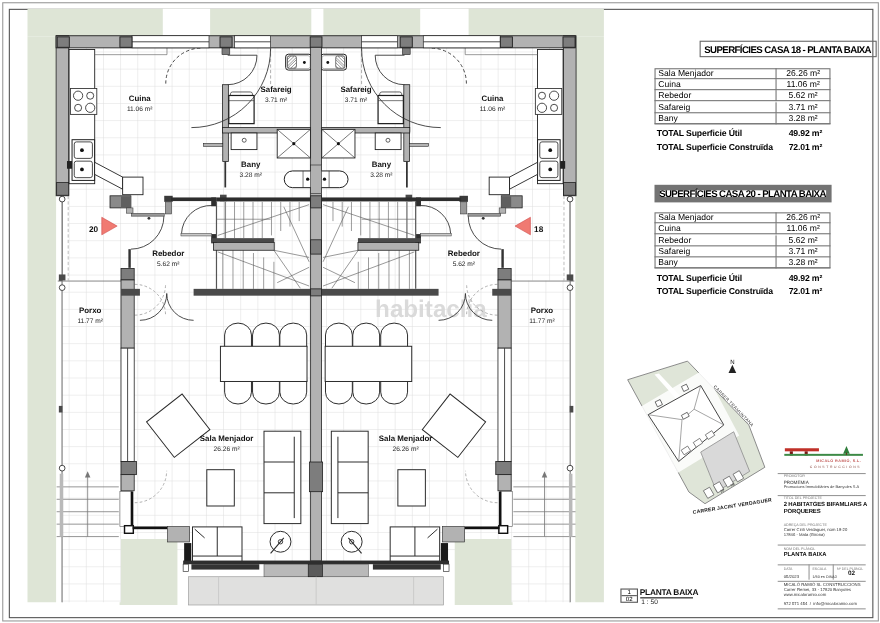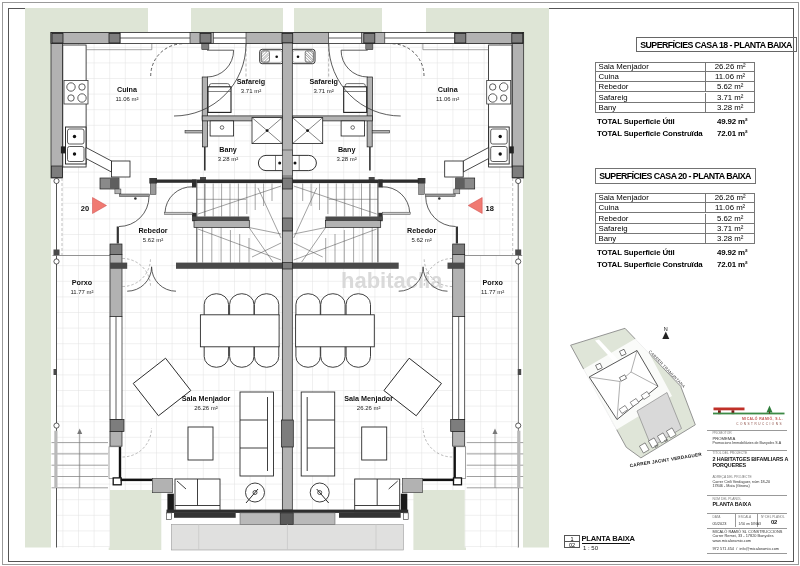--- a/index.html
+++ b/index.html
@@ -328,21 +328,21 @@
     <span style="position:absolute;left:4px;">Safareig</span>
     <span style="position:absolute;left:110.3px;width:49.7px;text-align:center;border-left:0.7px solid #777;height:10.1px;box-sizing:border-box;">3.71 m²</span>
   </div>
 <div class="abs" style="left:594.5px;top:102.6px;width:160px;height:10.1px;border-bottom:0.7px solid #777;box-sizing:border-box;font-size:7.8px;line-height:10.1px;white-space:nowrap;">
     <span style="position:absolute;left:4px;">Bany</span>
     <span style="position:absolute;left:110.3px;width:49.7px;text-align:center;border-left:0.7px solid #777;height:10.1px;box-sizing:border-box;">3.28 m²</span>
   </div>
 <div class="abs" style="left:597px;top:117.2px;width:158px;font-size:7.9px;font-weight:bold;letter-spacing:-0.15px;">TOTAL Superficie Útil<span style="position:absolute;left:120px;">49.92 m²</span></div>
 <div class="abs" style="left:597px;top:128.8px;width:158px;font-size:7.9px;font-weight:bold;letter-spacing:-0.15px;">TOTAL Superficie Construïda<span style="position:absolute;left:120px;">72.01 m²</span></div>
 
-<div class="abs" style="left:594.5px;top:167.9px;width:161px;height:15.7px;border:1px solid #737373;box-sizing:border-box;display:flex;align-items:center;justify-content:center;font-size:8.8px;font-weight:bold;letter-spacing:-0.55px;white-space:nowrap;">SUPERFÍCIES CASA 20 - PLANTA BAIXA</div>
+<div class="abs" style="left:594.5px;top:167.9px;width:161px;height:15.7px;border:5px solid #737373;box-sizing:border-box;display:flex;align-items:center;justify-content:center;font-size:8.8px;font-weight:bold;letter-spacing:-0.55px;white-space:nowrap;">SUPERFÍCIES CASA 20 - PLANTA BAIXA</div>
 <div class="abs" style="left:594.5px;top:193.3px;width:160px;height:50.5px;border:0.7px solid #777;box-sizing:border-box;"></div>
 <div class="abs" style="left:594.5px;top:193.3px;width:160px;height:10.1px;border-bottom:0.7px solid #777;box-sizing:border-box;font-size:7.8px;line-height:10.1px;white-space:nowrap;">
     <span style="position:absolute;left:4px;">Sala Menjador</span>
     <span style="position:absolute;left:110.3px;width:49.7px;text-align:center;border-left:0.7px solid #777;height:10.1px;box-sizing:border-box;">26.26 m²</span>
   </div>
 <div class="abs" style="left:594.5px;top:203.4px;width:160px;height:10.1px;border-bottom:0.7px solid #777;box-sizing:border-box;font-size:7.8px;line-height:10.1px;white-space:nowrap;">
     <span style="position:absolute;left:4px;">Cuina</span>
     <span style="position:absolute;left:110.3px;width:49.7px;text-align:center;border-left:0.7px solid #777;height:10.1px;box-sizing:border-box;">11.06 m²</span>
   </div>
 <div class="abs" style="left:594.5px;top:213.5px;width:160px;height:10.1px;border-bottom:0.7px solid #777;box-sizing:border-box;font-size:7.8px;line-height:10.1px;white-space:nowrap;">

